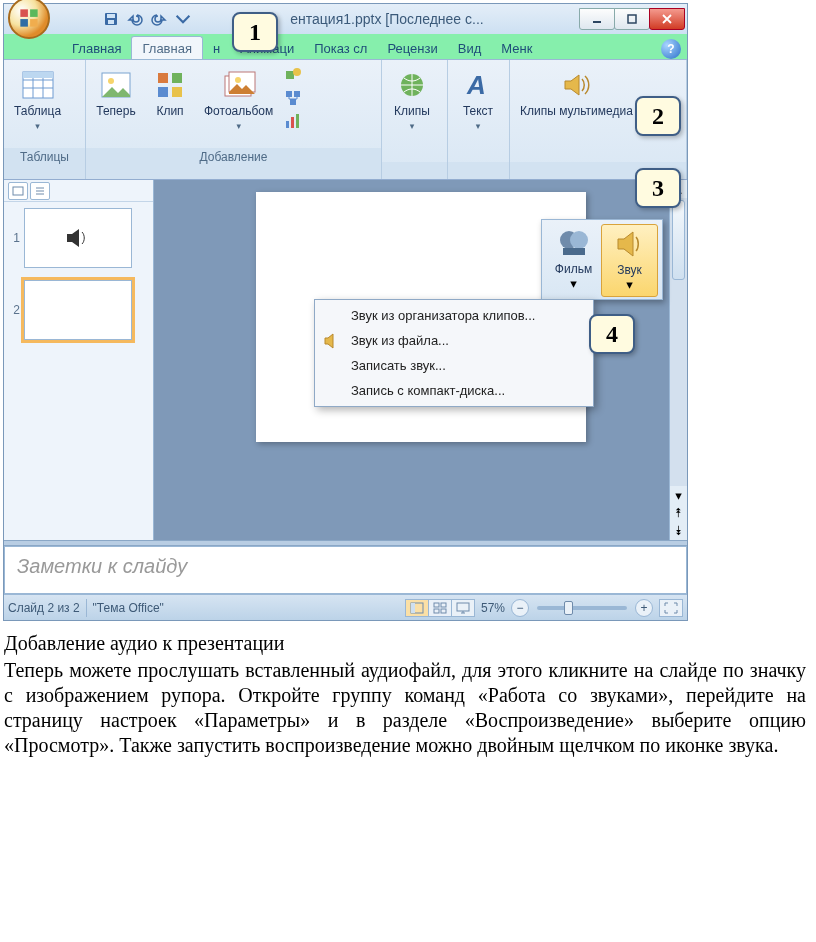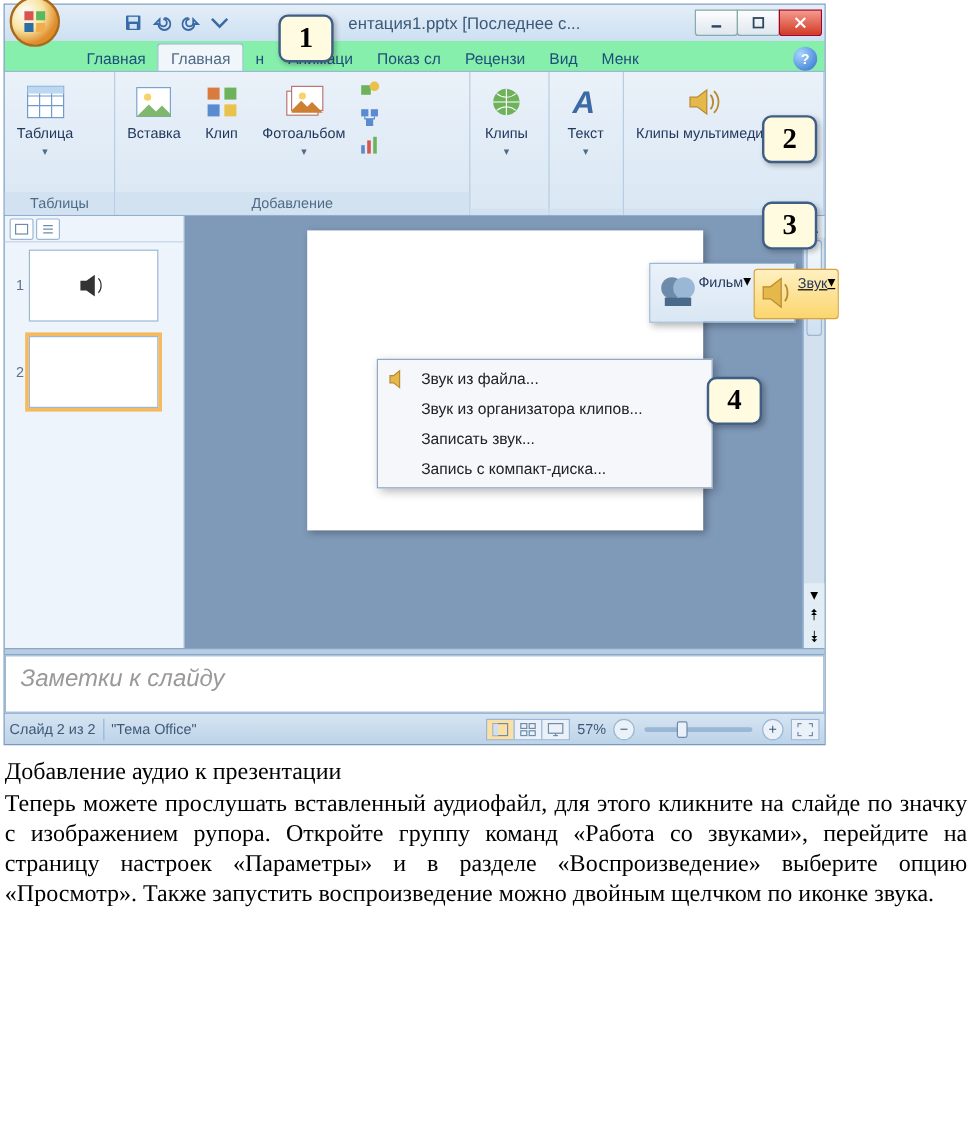--- a/index.html
+++ b/index.html
@@ -23,21 +23,21 @@
   
   .tabs { display: flex; align-items: flex-end; height: 26px; padding-left: 58px; background: #86efac; border-bottom: 1px solid #9ab7d5; }
   .tab { padding: 4px 10px 3px; font-size: 13px; color: #1f4e79; cursor: pointer; }
   .tab.active { background: #f1f6fb; border: 1px solid #9ab7d5; border-bottom: none; border-radius: 3px 3px 0 0; color: #4f6b87; }
   .help-btn { margin-left: auto; width: 20px; height: 20px; border-radius: 50%; background: radial-gradient(circle at 30% 30%, #a8d5ff, #2a6fc9); color: #fff; font-weight: bold; display: flex; align-items: center; justify-content: center; margin-right: 6px; font-size: 12px; }
   
   
   .ribbon { height: 120px; background: linear-gradient(#eaf1f9,#d9e7f4); display: flex; border-bottom: 1px solid #93add0; }
   .group { border-right: 1px solid #b7cde3; display: flex; flex-direction: column; padding: 3px 0 0; }
   .group-body { flex: 1; display: flex; align-items: flex-start; padding: 2px 6px; gap: 6px; }
-  .group-label { text-align: center; font-size: 12px; color: #4f6b87; padding: 2px 0 3px; background: #d2e2f1; }
+  .group-label { text-align: center; font-size: 12px; color: #4f6b87; padding: 2px 0 15px; background: #d2e2f1; }
   
   .big-btn { display: flex; flex-direction: column; align-items: center; width: auto; min-width: 48px; padding: 2px 4px; cursor: pointer; border-radius: 3px; }
   .big-btn .ico { width: 36px; height: 36px; display: flex; align-items: center; justify-content: center; margin-bottom: 2px; }
   .big-btn .lbl { font-size: 12px; color: #23395d; text-align: center; line-height: 1.15; }
   .big-btn .dd { font-size: 9px; color: #4f6b87; margin-top: 2px; }
   .small-col { display: flex; flex-direction: column; gap: 3px; }
   .sm-ico { width: 20px; height: 20px; display:flex;align-items:center;justify-content:center; }
   
   
   .workspace { display: flex; height: 360px; }
@@ -68,22 +68,22 @@
   .sb-view-btn.active { background: #fbe0a6; }
   .zoom-slider { width: 90px; height: 4px; background: #9ab7d5; margin: 0 8px; position: relative; border-radius:2px;}
   .zoom-handle { position:absolute; top:-5px; left:30%; width:9px; height:14px; background:#eaf1f8; border:1px solid #6f8bab; border-radius:2px;}
   .zoom-btn { width:18px;height:18px;border:1px solid #9ab7d5;border-radius:50%;background:#eaf1f8;display:flex;align-items:center;justify-content:center;font-size:12px;color:#3e5a77;}
   
   
   .callout { position: absolute; width: 46px; height: 40px; background: #fffbe0; border: 2px solid #3f5e86; border-radius: 8px; display: flex; align-items: center; justify-content: center; font-size: 24px; font-weight: bold; font-family: "Times New Roman", serif; color: #000; box-shadow: 2px 2px 4px rgba(0,0,0,.25); z-index: 60; }
   
   
   .media-popup { position: absolute; right: 24px; top: 215px; width: 122px; background: linear-gradient(#eaf1f9,#d9e7f4); border: 1px solid #9ab7d5; box-shadow: 2px 3px 6px rgba(0,0,0,.3); z-index: 40; display:flex; padding:4px 4px 2px;}
-  .media-btn { flex:1; display:flex; flex-direction:row; padding:2px 2px 4px; border-radius:3px;}
-  .media-btn.sel { background: linear-gradient(#fff0c1,#fbd66e); border:1px solid #d9a33b;text-decoration:underline;}
+  .media-btn { flex:1; display:flex; flex-direction:column; align-items:center; padding:2px 2px 4px; border-radius:3px;}
+  .media-btn.sel { background: linear-gradient(#fff0c1,#fbd66e); border:1px solid #d9a33b;}
   .media-btn .lbl { font-size:12px; color:#23395d; margin-top:2px;}
   
   .dropdown-menu { position: absolute; left: 310px; top: 295px; width: 280px; background: #f5f7fa; border: 1px solid #8fa9c6; box-shadow: 3px 3px 8px rgba(0,0,0,.3); z-index: 50; padding: 3px 2px; }
   .dm-item { padding: 5px 10px 5px 34px; font-size: 13px; color: #222; position: relative; cursor: pointer; }
   .dm-item .mi-ico { position:absolute; left:6px; top:4px; width:18px;height:18px;}
   
   
   .doc-text { width: 810px; padding: 6px 4px 10px 4px; font-family: "Times New Roman", serif; font-size: 20px; line-height: 1.25; color: #000; }
   .doc-caption { text-align: left; margin: 4px 0 2px; }
   .doc-para { text-align: justify; }
@@ -153,21 +153,21 @@
     <div class="tab">н</div>
     <div class="tab">Анимаци</div>
     <div class="tab">Показ сл</div>
     <div class="tab">Рецензи</div>
     <div class="tab">Вид</div>
     <div class="tab">Менк</div>
     <div class="help-btn">?</div>
   </div>
 
   <div class="ribbon">
-    <div class="group" style="width:92px">
+    <div class="group" style="width:82px">
       <div class="group-body">
         <div class="big-btn">
           <div class="ico">
               <svg width="34" height="34" viewBox="0 0 34 34">
                 <rect x="2" y="4" width="30" height="26" fill="#fff" stroke="#6f9bd1"></rect>
                 <path d="M2 12h30M2 20h30M12 4v26M22 4v26" stroke="#6f9bd1"></path>
                 <rect x="2" y="4" width="30" height="6" fill="#bcd7f0"></rect>
               </svg>
             </div>
           <div class="lbl">Таблица</div>
@@ -180,21 +180,21 @@
     <div class="group" style="width:296px">
       <div class="group-body">
         <div class="big-btn">
           <div class="ico">
               <svg width="34" height="34" viewBox="0 0 34 34">
                 <rect x="3" y="5" width="28" height="24" fill="#fff" stroke="#7aa3d0"></rect>
                 <circle cx="12" cy="13" r="3" fill="#f6d46b"></circle>
                 <path d="M3 29l10-10 6 6 5-5 7 7v2H3z" fill="#7fb76e"></path>
               </svg>
             </div>
-          <div class="lbl">Вставка</div>
+          <div class="lbl">Теперь</div>
         </div>
         <div class="big-btn">
           <div class="ico">
               <svg width="34" height="34" viewBox="0 0 34 34">
                 <rect x="5" y="5" width="10" height="10" fill="#d97a3e"></rect>
                 <rect x="19" y="5" width="10" height="10" fill="#6fb25c"></rect>
                 <rect x="5" y="19" width="10" height="10" fill="#5a8bd0"></rect>
                 <rect x="19" y="19" width="10" height="10" fill="#e8c24b"></rect>
               </svg>
             </div>
@@ -383,27 +383,27 @@
       <svg width="34" height="34" viewBox="0 0 34 34">
           <path d="M5 12h6l9-7v24l-9-7H5z" fill="#e5b84b" stroke="#b8892d"></path>
           <path d="M23 10c3 3 3 11 0 14" stroke="#b8892d" fill="none" stroke-width="1.5"></path>
         </svg>
       <div class="lbl">Звук</div>
       <div class="dd">▾</div>
     </div>
   </div>
 
   <div class="dropdown-menu">
+    <div class="dm-item"><span>Звук из организатора клипов...</span></div>
     <div class="dm-item">
       <svg class="mi-ico" viewBox="0 0 18 18">
           <path d="M2 6h3l5-4v14l-5-4H2z" fill="#e5b84b" stroke="#b8892d"></path>
         </svg>
       <span>Звук из файла...</span>
     </div>
-    <div class="dm-item"><span>Звук из организатора клипов...</span></div>
     <div class="dm-item"><span>Записать звук...</span></div>
     <div class="dm-item"><span>Запись с компакт-диска...</span></div>
   </div>
 
   <div class="callout" style="left:228px; top:8px;">1</div>
   <div class="callout" style="right:6px; top:92px;">2</div>
   <div class="callout" style="right:6px; top:164px;">3</div>
   <div class="callout" style="right:52px; top:310px;">4</div>
 
 </div>

